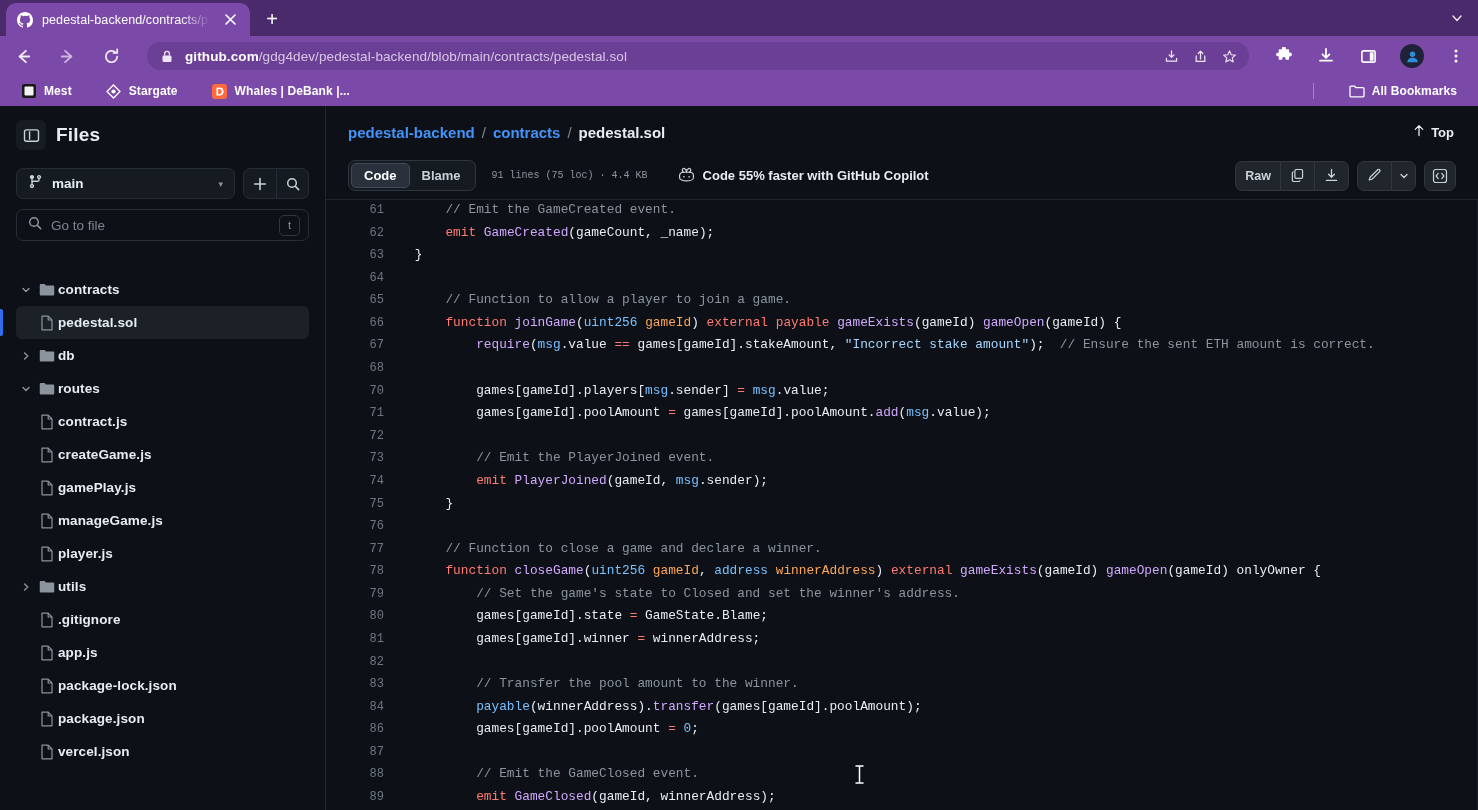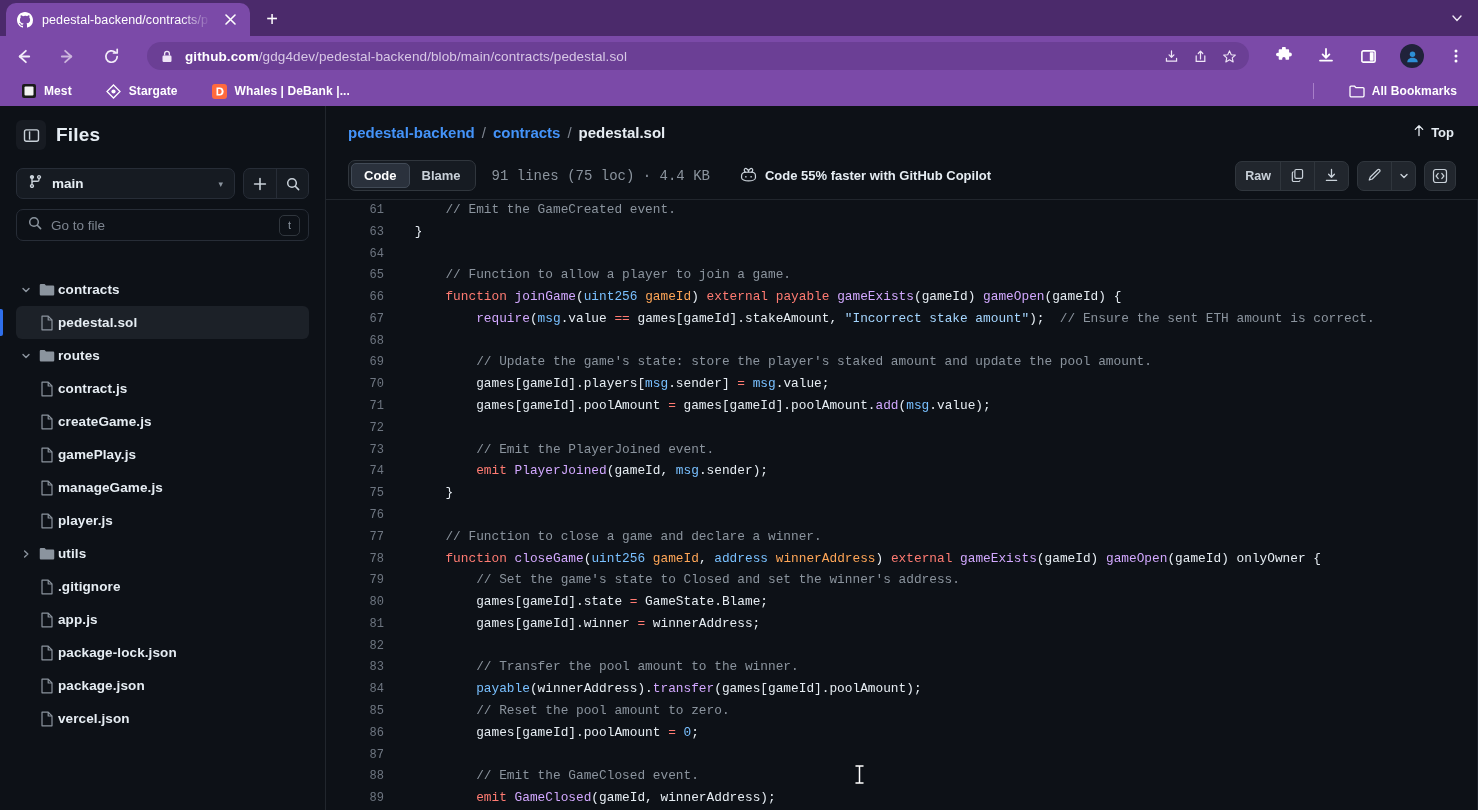--- a/index.html
+++ b/index.html
@@ -165,21 +165,21 @@
   .segment {
     display: flex; background: #161b22; border: 1px solid #30363d; border-radius: 7px;
     padding: 2px; height: 31px; align-items: flex-start;
   }
   .seg {
     height: 25px; padding: 0 12px; border-radius: 5px; display: flex; align-items: center;
     font-size: 13px; color: #c9d1d9; font-weight: 600;
   }
   .seg.active { background: #2a313c; color: #ffffff; border: 1px solid #414a56; }
   .loc-meta {
-    font-family: "Liberation Mono", monospace; font-size: 14px; color: #8b949e;
+    font-family: "Liberation Mono", monospace; font-size: 10px; color: #8b949e;
     margin-left: 16px; white-space: nowrap;
   }
   .copilot {
     display: flex; align-items: center; gap: 8px; margin-left: 30px;
     font-size: 13px; color: #e6edf3; font-weight: 700; white-space: nowrap;
   }
   .ft-spacer { flex: 1 1 auto; }
   .ft-right { display: flex; align-items: center; gap: 8px; }
   .tgroup { display: flex; background: #21262d; border: 1px solid #30363d; border-radius: 7px; overflow: hidden; height: 30px; }
   .tg-item {
@@ -442,20 +442,33 @@
         <div class="trow selected indent-1">
           <span class="ticon">
             <svg width="14" height="16" viewBox="0 0 14 16">
                 <path d="M2 1.2h6.2L12 5v9.8H2z" stroke="#8b949e" stroke-width="1.2" fill="none" stroke-linejoin="round"></path>
                 <path d="M8.2 1.2V5H12" stroke="#8b949e" stroke-width="1.2" fill="none" stroke-linejoin="round"></path>
               </svg>
           </span>
           <span class="tlabel">pedestal.sol</span>
         </div>
 
+        <div class="trow">
+          <span class="chev">
+            <svg width="10" height="10" viewBox="0 0 10 10">
+                <path d="M3.6 2 L6.8 5 L3.6 8" stroke="#8b949e" stroke-width="1.4" fill="none" stroke-linecap="round" stroke-linejoin="round"></path>
+              </svg>
+          </span>
+          <span class="ticon">
+            <svg width="16" height="14" viewBox="0 0 16 14" fill="#8b949e">
+                <path d="M.75 2.2A1.2 1.2 0 0 1 2 1h3.6l1.4 1.6H14a1.2 1.2 0 0 1 1.25 1.2v7.4A1.2 1.2 0 0 1 14 12.4H2a1.2 1.2 0 0 1-1.25-1.2z"></path>
+              </svg>
+          </span>
+          <span class="tlabel">db</span>
+        </div>
 
         <div class="trow">
           <span class="chev">
             <svg width="10" height="10" viewBox="0 0 10 10">
                 <path d="M2 3.4 L5 6.6 L8 3.4" stroke="#8b949e" stroke-width="1.4" fill="none" stroke-linecap="round" stroke-linejoin="round"></path>
               </svg>
           </span>
           <span class="ticon">
             <svg width="16" height="14" viewBox="0 0 16 14" fill="#8b949e">
                 <path d="M.75 2.2A1.2 1.2 0 0 1 2 1h3.6l1.4 1.6H14a1.2 1.2 0 0 1 1.25 1.2v7.4A1.2 1.2 0 0 1 14 12.4H2a1.2 1.2 0 0 1-1.25-1.2z"></path>
@@ -649,20 +662,24 @@
       </div>
 
       <div class="code-wrap">
         <table class="code">
           <tbody>
               <tr>
                 <td class="ln">61</td>
                 <td class="lc"><span class="c-pln">        </span><span class="c-com">// Emit the GameCreated event.</span></td>
               </tr>
               <tr>
+                <td class="ln">62</td>
+                <td class="lc"><span class="c-pln">        </span><span class="c-kw">emit</span><span class="c-pln"> </span><span class="c-fn">GameCreated</span><span class="c-pln">(gameCount, _name);</span></td>
+              </tr>
+              <tr>
                 <td class="ln">63</td>
                 <td class="lc"><span class="c-pln">    }</span></td>
               </tr>
               <tr>
                 <td class="ln">64</td>
                 <td class="lc">&nbsp;</td>
               </tr>
               <tr>
                 <td class="ln">65</td>
                 <td class="lc"><span class="c-pln">        </span><span class="c-com">// Function to allow a player to join a game.</span></td>
@@ -673,24 +690,20 @@
               </tr>
               <tr>
                 <td class="ln">67</td>
                 <td class="lc"><span class="c-pln">            </span><span class="c-fn">require</span><span class="c-pln">(</span><span class="c-typ">msg</span><span class="c-pln">.value </span><span class="c-op">==</span><span class="c-pln"> games[gameId].stakeAmount, </span><span class="c-str">"Incorrect stake amount"</span><span class="c-pln">);  </span><span class="c-com">// Ensure the sent ETH amount is correct.</span></td>
               </tr>
               <tr>
                 <td class="ln">68</td>
                 <td class="lc">&nbsp;</td>
               </tr>
               <tr>
-                <td class="ln">69</td>
-                <td class="lc"><span class="c-pln">            </span><span class="c-com">// Update the game's state: store the player's staked amount and update the pool amount.</span></td>
-              </tr>
-              <tr>
                 <td class="ln">70</td>
                 <td class="lc"><span class="c-pln">            games[gameId].players[</span><span class="c-typ">msg</span><span class="c-pln">.sender] </span><span class="c-op">=</span><span class="c-pln"> </span><span class="c-typ">msg</span><span class="c-pln">.value;</span></td>
               </tr>
               <tr>
                 <td class="ln">71</td>
                 <td class="lc"><span class="c-pln">            games[gameId].poolAmount </span><span class="c-op">=</span><span class="c-pln"> games[gameId].poolAmount.</span><span class="c-fn">add</span><span class="c-pln">(</span><span class="c-typ">msg</span><span class="c-pln">.value);</span></td>
               </tr>
               <tr>
                 <td class="ln">72</td>
                 <td class="lc">&nbsp;</td>
@@ -735,24 +748,20 @@
                 <td class="ln">82</td>
                 <td class="lc">&nbsp;</td>
               </tr>
               <tr>
                 <td class="ln">83</td>
                 <td class="lc"><span class="c-pln">            </span><span class="c-com">// Transfer the pool amount to the winner.</span></td>
               </tr>
               <tr>
                 <td class="ln">84</td>
                 <td class="lc"><span class="c-pln">            </span><span class="c-typ">payable</span><span class="c-pln">(winnerAddress).</span><span class="c-fn">transfer</span><span class="c-pln">(games[gameId].poolAmount);</span></td>
-              </tr>
-              <tr>
-                <td class="ln">85</td>
-                <td class="lc"><span class="c-pln">            </span><span class="c-com">// Reset the pool amount to zero.</span></td>
               </tr>
               <tr>
                 <td class="ln">86</td>
                 <td class="lc"><span class="c-pln">            games[gameId].poolAmount </span><span class="c-op">=</span><span class="c-pln"> </span><span class="c-num">0</span><span class="c-pln">;</span></td>
               </tr>
               <tr>
                 <td class="ln">87</td>
                 <td class="lc">&nbsp;</td>
               </tr>
               <tr>

